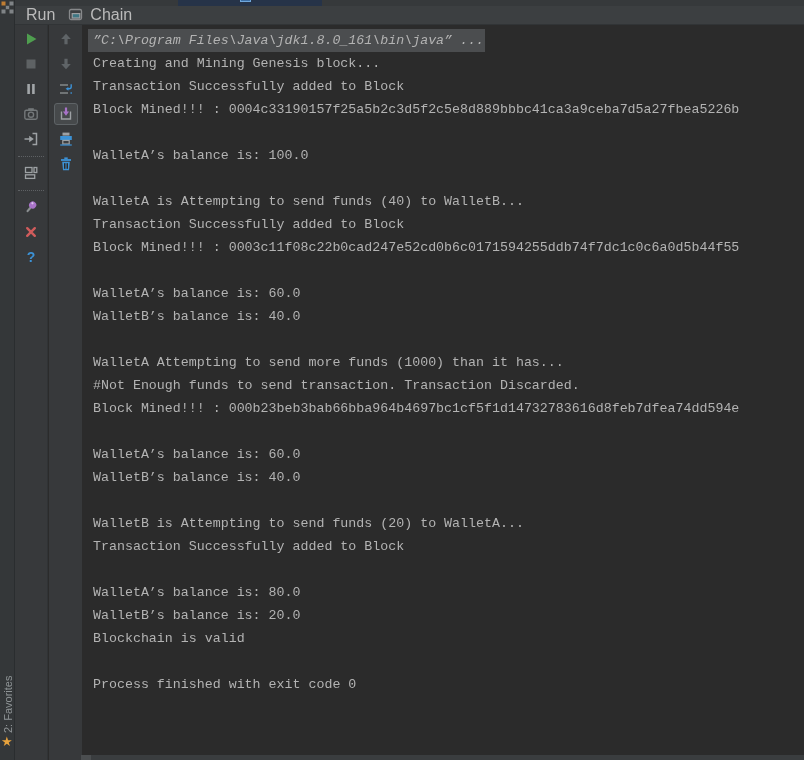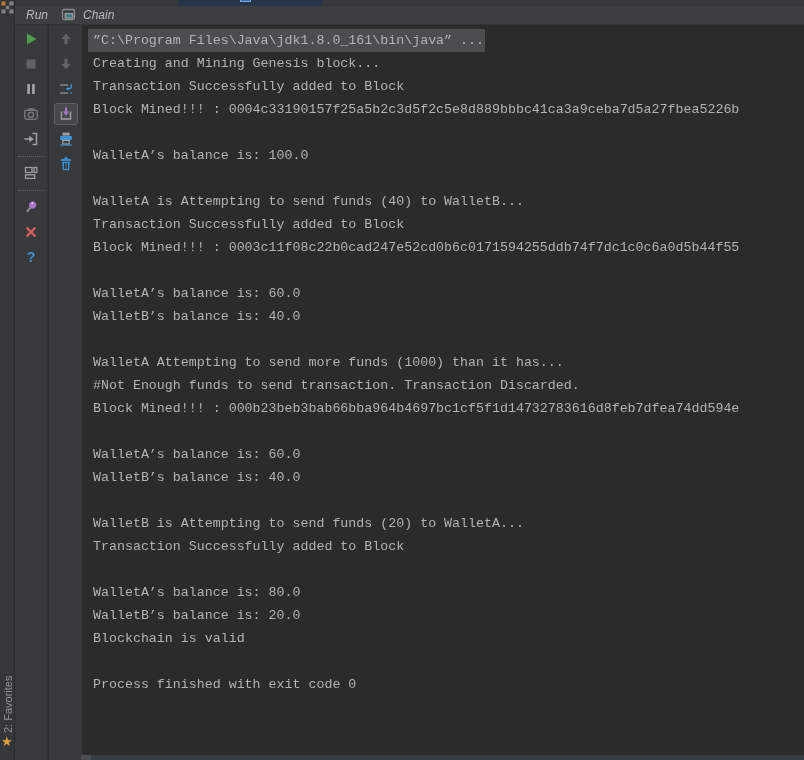--- a/index.html
+++ b/index.html
@@ -26,40 +26,40 @@
                  background:#36393B;overflow:hidden;z-index:4;}
   .editor-tab{position:absolute;left:163px;top:0;width:144px;height:6px;
               background:var(--tab-bg);overflow:hidden;cursor:pointer;}
   .editor-tab-inner{position:absolute;left:62px;top:-11px;display:flex;align-items:center;gap:4px;
               color:var(--tab-text);font-size:12px;white-space:nowrap;}
   .editor-tab-icon{display:inline-block;width:9px;height:9px;background:#3B6EA5;border:1px solid #6FA7DC;}
 
   
   .run-header{position:absolute;left:15px;top:6px;right:0;height:18px;background:var(--chrome);
               border-bottom:1px solid #313436;display:flex;align-items:center;
-              padding-left:11px;gap:6px;font-size:12px;color:var(--header-text);z-index:4;font-style:italic;}
+              padding-left:11px;gap:6px;font-size:16px;color:var(--header-text);z-index:4;}
   .run-header .spacer{width:1px;}
 
   
   .tb{position:absolute;top:25px;bottom:0;width:33px;background:var(--toolbar);
       display:flex;flex-direction:column;align-items:center;padding-top:3px;box-sizing:border-box;z-index:3;}
   .tb1{left:15px;border-right:1px solid var(--sep);}
   .tb2{left:49px;}
   .tbtn{width:24px;height:22px;margin-bottom:3px;display:flex;align-items:center;justify-content:center;
         background:transparent;border:1px solid transparent;border-radius:3px;padding:0;cursor:pointer;}
   .tbtn.sel{background:#46494B;border:1px solid #5E6366;}
   .tb-sep{width:26px;height:1px;border-top:1px dotted #5E6164;margin:3px 0 4px 0;}
   .qmark{font:bold 14px "Liberation Sans",sans-serif;color:var(--blue);line-height:1;}
 
   
   .console{position:absolute;left:81px;top:25px;right:0;bottom:0;background:var(--console-bg);
            font-family:"Liberation Mono",monospace;font-size:13.3px;line-height:23px;
            color:var(--console-text);padding-top:4px;white-space:pre;overflow:hidden;z-index:2;cursor:text;}
   .console .line{height:23px;padding-left:12px;}
-  .console .line.hl{background:var(--hl-bg);margin-left:7px;padding-left:5px;width:397px;box-sizing:border-box;}
+  .console .line.hl{background:var(--hl-bg);margin-left:7px;padding-left:5px;width:397px;box-sizing:border-box;font-style:italic;}
   .hscroll{position:absolute;left:81px;right:0;bottom:0;height:5px;background:#3A3D3F;z-index:3;}
   .hscroll .thumb{position:absolute;left:0;top:0;height:5px;width:10px;background:#4B4E50;}
 </style>
 </head>
 <body>
 
 <div class="app">
 
   <div class="left-strip">
     <svg class="tw-switcher" viewBox="0 0 13 13">

